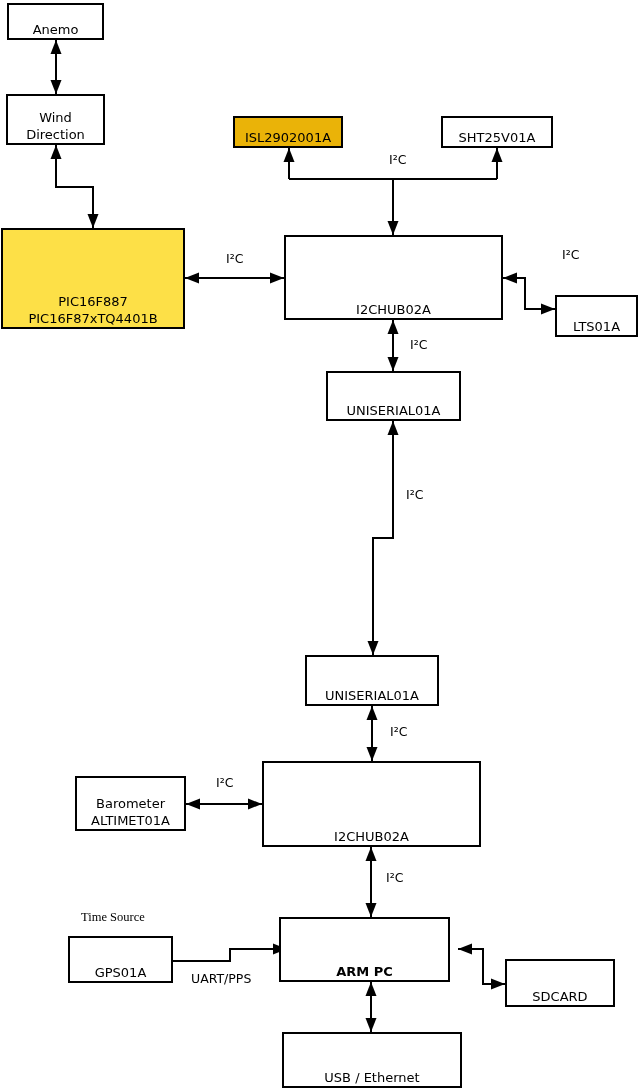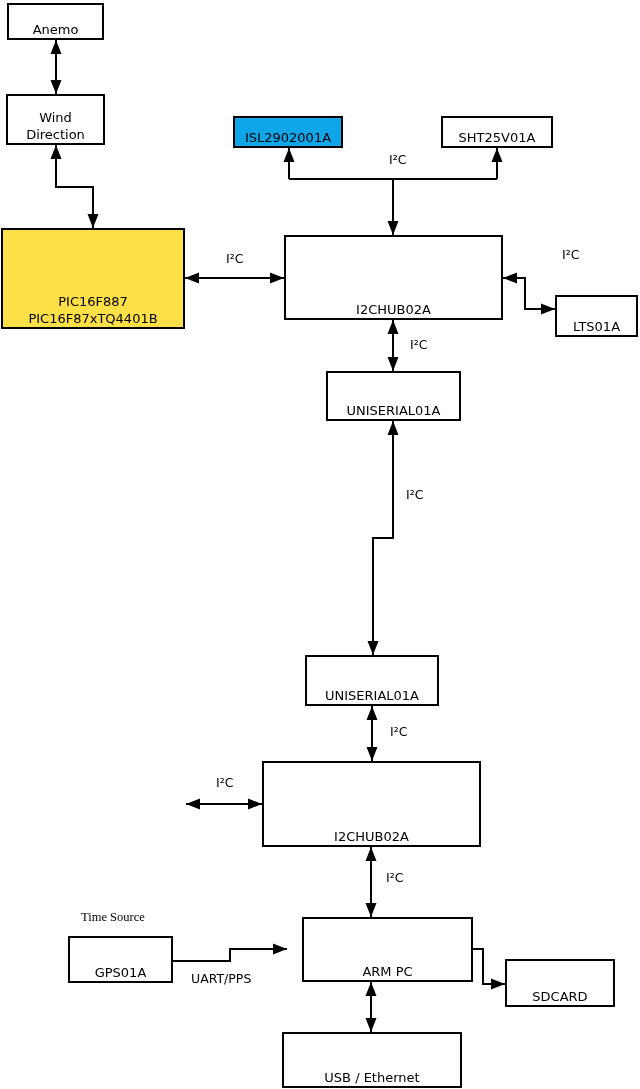--- a/index.html
+++ b/index.html
@@ -95,45 +95,49 @@
       <span>Anemo</span>
     </div>
     <div class="node" style="left: 6px; top: 94px; width: 99px; height: 51px; background: rgb(255, 255, 255); border-color: rgb(0, 0, 0); color: rgb(0, 0, 0);">
       <span>Wind</span>
       <span>Direction</span>
     </div>
     <div class="node" style="left: 1px; top: 228px; width: 184px; height: 101px; background: #fde047; border-color: rgb(0, 0, 0); color: rgb(0, 0, 0);">
       <span>PIC16F887</span>
       <span>PIC16F87xTQ4401B</span>
     </div>
-    <div class="node" style="left: 233px; top: 116px; width: 110px; height: 32px; background: #0ea5e9; border-color: rgb(0, 0, 0); color: rgb(0, 0, 0);">
+    <div class="node" style="left: 233px; top: 116px; width: 110px; height: 32px; background: #eab308; border-color: rgb(0, 0, 0); color: rgb(0, 0, 0);">
       <span>ISL2902001A</span>
     </div>
     <div class="node" style="left: 441px; top: 116px; width: 112px; height: 32px; background: rgb(255, 255, 255); border-color: rgb(0, 0, 0); color: rgb(0, 0, 0);">
       <span>SHT25V01A</span>
     </div>
     <div class="node" style="left: 284px; top: 235px; width: 219px; height: 85px; background: rgb(255, 255, 255); border-color: rgb(0, 0, 0); color: rgb(0, 0, 0);">
       <span>I2CHUB02A</span>
     </div>
     <div class="node" style="left: 555px; top: 295px; width: 83px; height: 42px; background: rgb(255, 255, 255); border-color: rgb(0, 0, 0); color: rgb(0, 0, 0);">
       <span>LTS01A</span>
     </div>
     <div class="node" style="left: 326px; top: 371px; width: 135px; height: 50px; background: rgb(255, 255, 255); border-color: rgb(0, 0, 0); color: rgb(0, 0, 0);">
       <span>UNISERIAL01A</span>
     </div>
     <div class="node" style="left: 305px; top: 655px; width: 134px; height: 51px; background: rgb(255, 255, 255); border-color: rgb(0, 0, 0); color: rgb(0, 0, 0);">
       <span>UNISERIAL01A</span>
     </div>
     <div class="node" style="left: 262px; top: 761px; width: 219px; height: 86px; background: rgb(255, 255, 255); border-color: rgb(0, 0, 0); color: rgb(0, 0, 0);">
       <span>I2CHUB02A</span>
     </div>
+    <div class="node" style="left: 75px; top: 776px; width: 111px; height: 55px; background: rgb(255, 255, 255); border-color: rgb(0, 0, 0); color: rgb(0, 0, 0);">
+      <span>Barometer</span>
+      <span>ALTIMET01A</span>
+    </div>
     <div class="node" style="left: 68px; top: 936px; width: 105px; height: 47px; background: rgb(255, 255, 255); border-color: rgb(0, 0, 0); color: rgb(0, 0, 0);">
       <span>GPS01A</span>
     </div>
-    <div class="node" style="left: 302px; top: 917px; width: 171px; height: 65px; background: rgb(255, 255, 255); border-color: rgb(0, 0, 0); color: rgb(0, 0, 0);">
+    <div class="node" style="left: 279px; top: 917px; width: 171px; height: 65px; background: rgb(255, 255, 255); border-color: rgb(0, 0, 0); color: rgb(0, 0, 0); font-weight: bold;">
       <span>ARM PC</span>
     </div>
     <div class="node" style="left: 505px; top: 959px; width: 110px; height: 48px; background: rgb(255, 255, 255); border-color: rgb(0, 0, 0); color: rgb(0, 0, 0);">
       <span>SDCARD</span>
     </div>
     <div class="node" style="left: 282px; top: 1032px; width: 180px; height: 56px; background: rgb(255, 255, 255); border-color: rgb(0, 0, 0); color: rgb(0, 0, 0);">
       <span>USB / Ethernet</span>
     </div>
     <div class="edge-label" style="left: 389px; top: 154px; color: rgb(0, 0, 0);">I²C</div>
     <div class="edge-label" style="left: 226px; top: 253px; color: rgb(0, 0, 0);">I²C</div>

